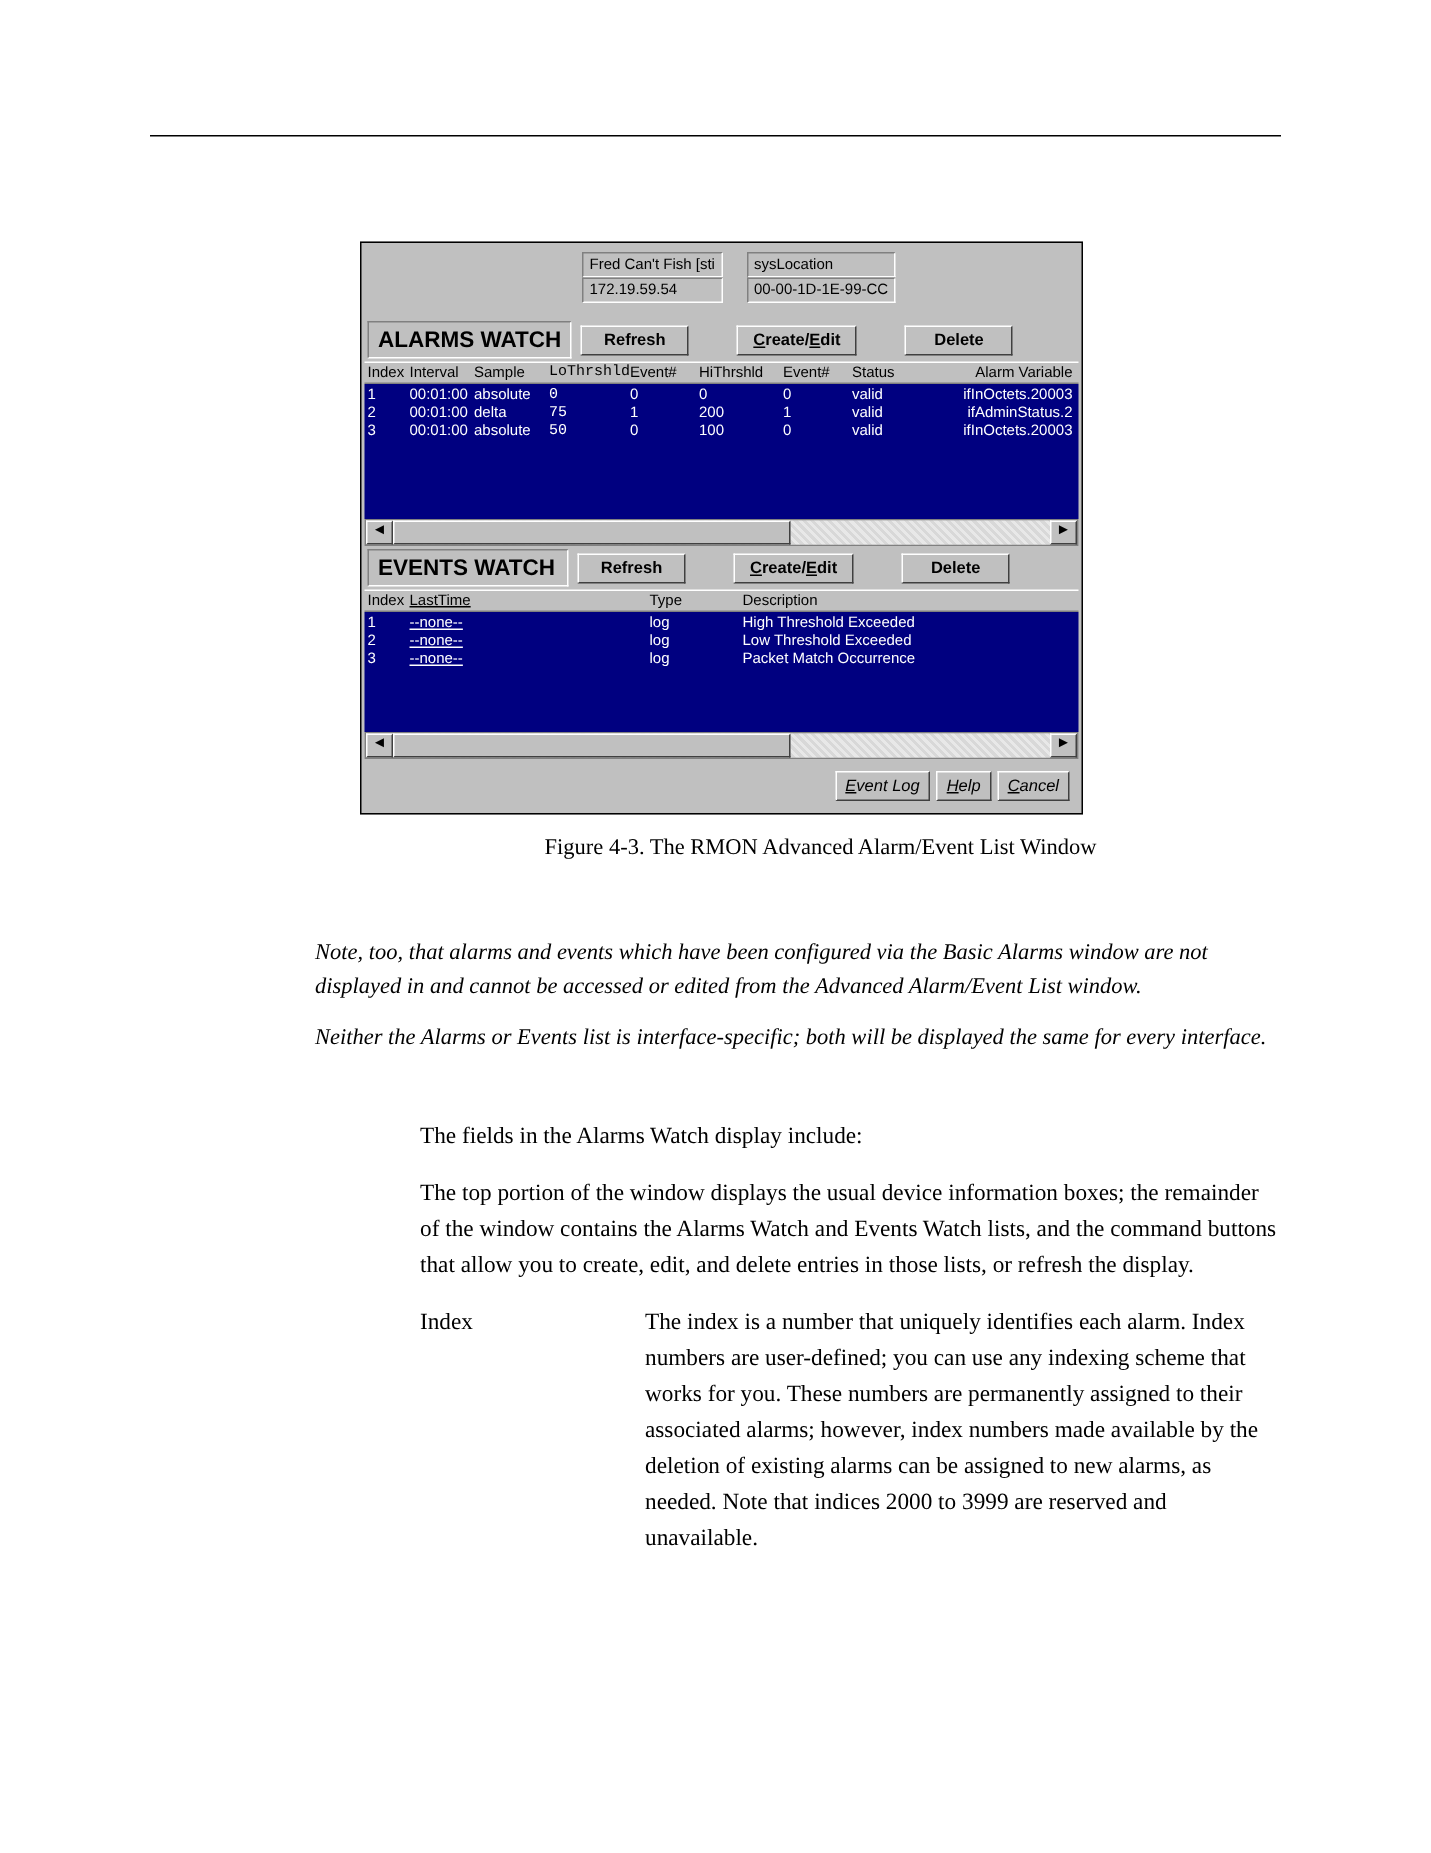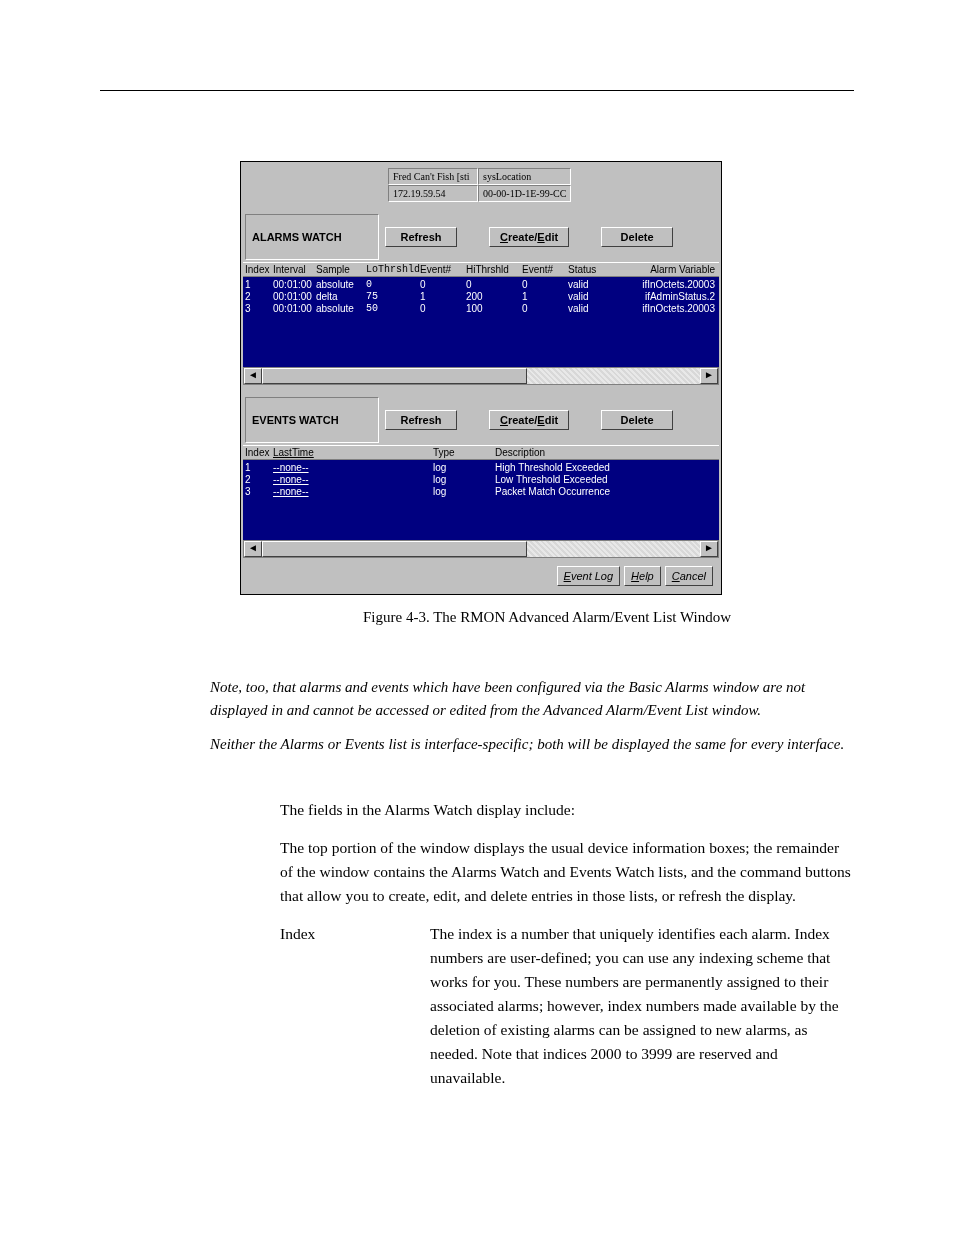--- a/index.html
+++ b/index.html
@@ -48,23 +48,22 @@
     width: 16px; height: 14px;
     background: #c0c0c0;
     border: 1px solid #fff;
     border-right-color:#404040; border-bottom-color:#404040;
     color:#000; font-weight:bold; line-height:12px;
     text-align:center; font-size:11px;
   }
   .win-body { padding: 2px; }
   .device-boxes {
     display: flex;
-    gap: 0;
+    gap: 16px;
     margin: 4px 0 10px 145px;
-    font-family: Liberation Serif, serif;
   }
   .device-boxes .col { display:flex; flex-direction:column; }
   .inset-cell {
     border: 1px solid #808080;
     border-right-color:#fff; border-bottom-color:#fff;
     background:#c0c0c0;
     padding: 1px 4px;
     font-size: 10px;
     min-width: 80px;
     line-height: 13px;
@@ -75,23 +74,23 @@
     display:flex;
     align-items:center;
     gap:6px;
     padding: 2px 2px 2px 2px;
   }
   .sect-label {
     font-weight: bold;
     background:#c0c0c0;
     border:1px solid #808080;
     border-right-color:#fff; border-bottom-color:#fff;
-    padding: 16px 6px;
+    padding: 3px 6px;
     min-width: 120px;
-    font-size: 11px;
+    font-size: 15px;
   }
   .btn3d {
     background:#c0c0c0;
     border:1px solid #fff;
     border-right-color:#404040; border-bottom-color:#404040;
     padding: 3px 10px;
     font-size: 11px;
     font-weight:bold;
     min-width:50px;
     text-align:center;
@@ -264,21 +263,21 @@
           </div>
         </div>
         <div class="hscroll">
           <div class="arrow">◄</div>
           <div class="track">
               <div class="thumb1"></div>
             </div>
           <div class="arrow">►</div>
         </div>
 
-        <div class="sect-row" style="margin-top:10px">
+        <div class="sect-row" style="margin-top:0">
           <div class="sect-label">EVENTS WATCH</div>
           <div class="btn3d">Refresh</div>
           <div style="flex:0 0 20px"></div>
           <div class="btn3d">
             <span class="u">C</span><span>reate/</span><span class="u">E</span><span>dit</span>
           </div>
           <div style="flex:0 0 20px"></div>
           <div class="btn3d">Delete</div>
         </div>
         <div class="col-header">

